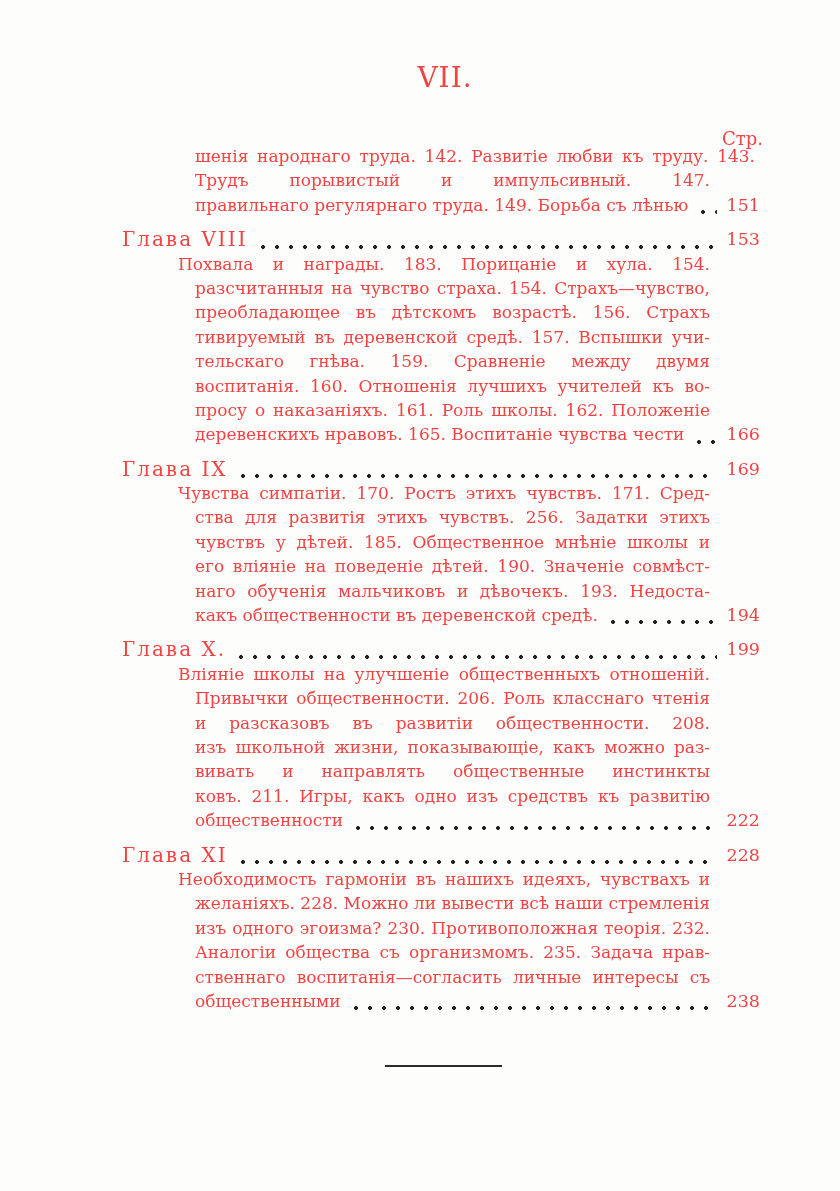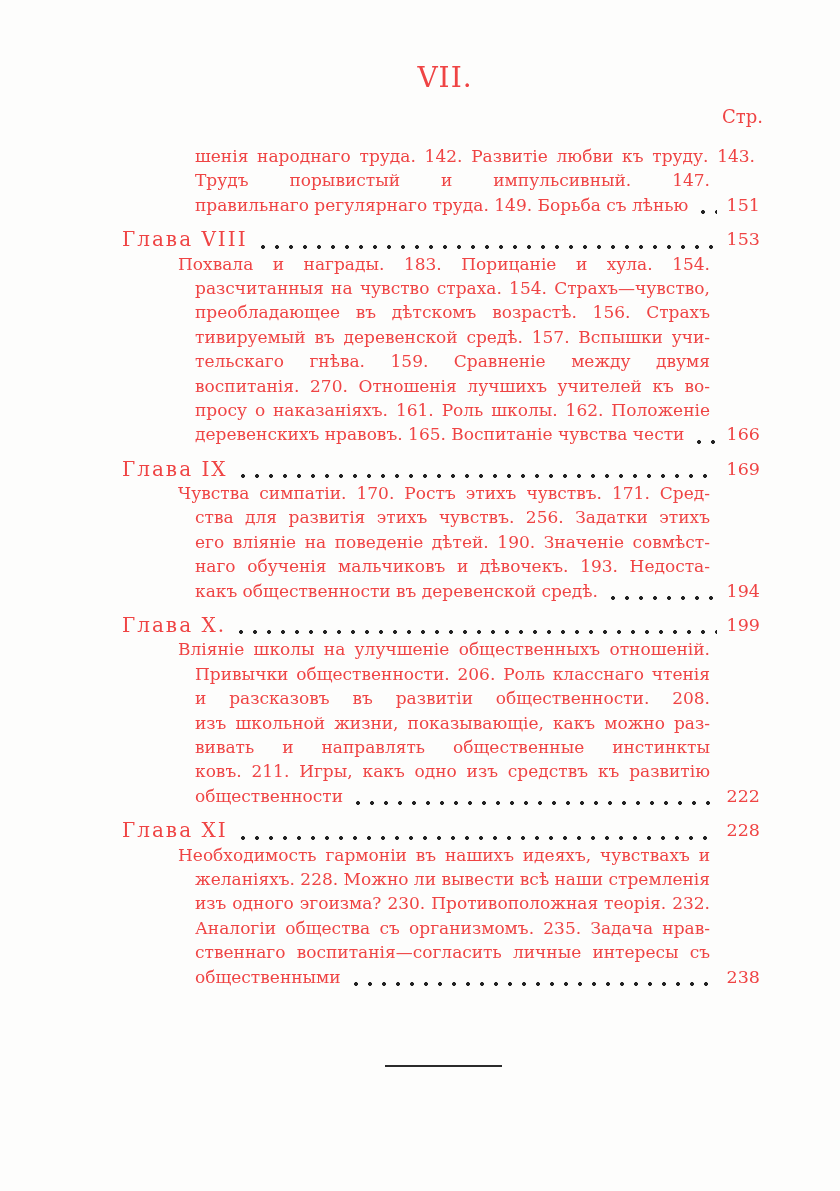--- a/index.html
+++ b/index.html
@@ -18,21 +18,21 @@
     top: 64px;
     left: 50px;
     right: 0;
     text-align: center;
     font-size: 28px;
     line-height: 1;
     letter-spacing: 1px;
   }
   .colhdr {
     position: absolute;
-    top: 106px;
+    top: 128px;
     right: 77px;
     font-size: 18px;
     line-height: 1.2;
   }
   .toc {
     position: absolute;
     top: 144px;
     left: 122px;
     width: 638px;
   }
@@ -99,36 +99,37 @@
         <div class="line head">
           <span class="ctitle">Глава VIII</span>
           <span class="leader"></span>
           <span class="pnum">153</span>
         </div>
         <div class="line desc first just">Похвала и награды. 183. Порицаніе и хула. 154. Наказанія,</div>
         <div class="line desc cont just">разсчитанныя на чувство страха. 154. Страхъ—чувство,</div>
         <div class="line desc cont just">преобладающее въ дѣтскомъ возрастѣ. 156. Страхъ куль-</div>
         <div class="line desc cont just">тивируемый въ деревенской средѣ. 157. Вспышки учи-</div>
         <div class="line desc cont just">тельскаго гнѣва. 159. Сравненіе между двумя системами</div>
-        <div class="line desc cont just">воспитанія. 270. Отношенія лучшихъ учителей къ во-</div>
+        <div class="line desc cont just">воспитанія. 160. Отношенія лучшихъ учителей къ во-</div>
         <div class="line desc cont just">просу о наказаніяхъ. 161. Роль школы. 162. Положеніе</div>
         <div class="line desc cont withpage">
           <span class="txt">деревенскихъ нравовъ. 165. Воспитаніе чувства чести</span>
           <span class="leader"></span>
           <span class="pnum">166</span>
         </div>
       </div>
       <div class="entry chapter">
         <div class="line head">
           <span class="ctitle">Глава IX</span>
           <span class="leader"></span>
           <span class="pnum">169</span>
         </div>
         <div class="line desc first just">Чувства симпатіи. 170. Ростъ этихъ чувствъ. 171. Сред-</div>
         <div class="line desc cont just">ства для развитія этихъ чувствъ. 256. Задатки этихъ</div>
+        <div class="line desc cont just">чувствъ у дѣтей. 185. Общественное мнѣніе школы и</div>
         <div class="line desc cont just">его вліяніе на поведеніе дѣтей. 190. Значеніе совмѣст-</div>
         <div class="line desc cont just">наго обученія мальчиковъ и дѣвочекъ. 193. Недоста-</div>
         <div class="line desc cont withpage">
           <span class="txt">какъ общественности въ деревенской средѣ.</span>
           <span class="leader"></span>
           <span class="pnum">194</span>
         </div>
       </div>
       <div class="entry chapter">
         <div class="line head">

